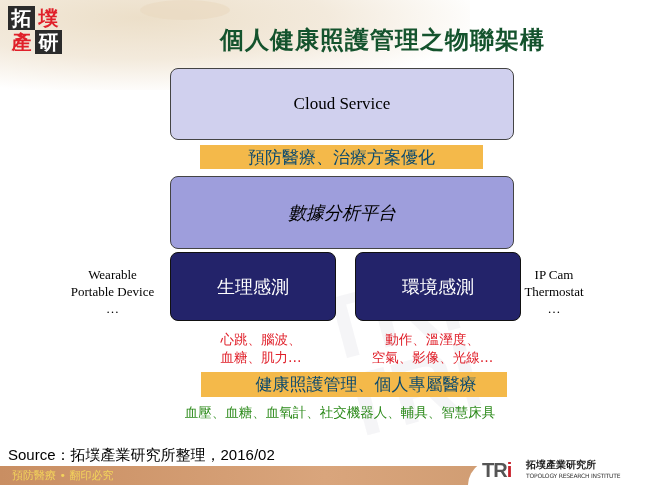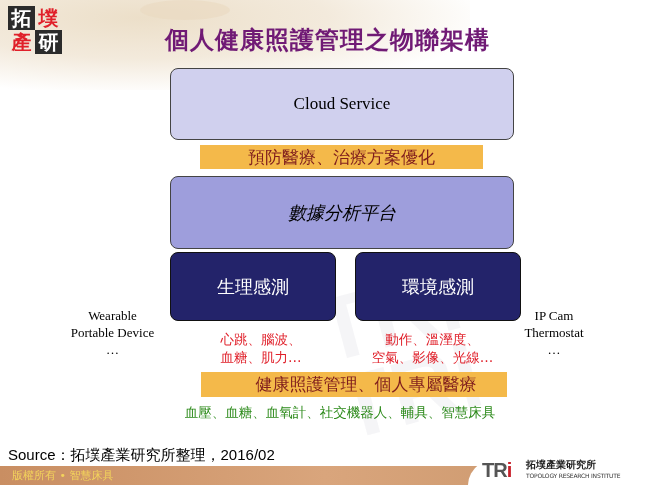--- a/index.html
+++ b/index.html
@@ -18,45 +18,45 @@
     }
     .logo {
       position: absolute; left: 8px; top: 6px; width: 54px; height: 48px;
       display: grid; grid-template-columns: 27px 27px; grid-template-rows: 24px 24px;
       font-family: "DejaVu Serif", serif; font-weight: bold; font-size: 20px; line-height: 24px;
     }
     .logo span { display: flex; align-items: center; justify-content: center; }
     .logo .dk { background: #2b2b2b; color: #fff; }
     .logo .rd { color: #e0202a; }
     .title {
-      position: absolute; left: 165px; top: 24px; width: 380px; text-align: left;
-      font-family: "DejaVu Serif", serif; font-weight: bold; font-size: 24px; color: #701a75;
+      position: absolute; left: 165px; top: 24px; width: 380px; text-align: right;
+      font-family: "DejaVu Serif", serif; font-weight: bold; font-size: 24px; color: #14532d;
       letter-spacing: 1px;
     }
     .box {
       position: absolute; border: 1.5px solid #444; border-radius: 8px;
       display: flex; align-items: center; justify-content: center; box-sizing: border-box;
     }
     .cloud { left: 170px; top: 68px; width: 344px; height: 72px; background: #d0d0ee;
       font-family: "Liberation Serif", serif; font-size: 17px; color: #000; }
     .platform { left: 170px; top: 176px; width: 344px; height: 73px; background: #9e9edc;
       font-size: 18px; color: #000; font-style: italic; }
     .sense { top: 252px; width: 166px; height: 69px; background: #23236a; color: #fff; font-size: 18px;
       border-color: #111; }
     .sense.left { left: 170px; }
     .sense.right { left: 355px; }
     .band {
-      position: absolute; background: #f4b94a; color: #7f1d1d; text-align: center;
+      position: absolute; background: #f4b94a; color: #0c4a6e; text-align: center;
       font-size: 17px;
     }
     .band1 { left: 200px; top: 145px; width: 283px; height: 24px; line-height: 24px; }
     .band2 { left: 201px; top: 372px; width: 282px; height: 25px; line-height: 25px; padding-left: 24px; }
     .side {
       position: absolute; text-align: center; font-family: "Liberation Serif", serif;
-      font-size: 13px; line-height: 17px; color: #000; margin-top: 41px;
+      font-size: 13px; line-height: 17px; color: #000;
     }
     .side.left { left: 55px; top: 266px; width: 115px; }
     .side.right { left: 514px; top: 266px; width: 80px; }
     .red {
       position: absolute; color: #e0202a; font-size: 13.5px; line-height: 18px;
     }
     .red.left { left: 206px; top: 330px; width: 110px; text-align: center; }
     .red.right { left: 360px; top: 330px; width: 145px; text-align: center; }
     .green {
       position: absolute; left: 120px; top: 403px; width: 440px; text-align: center;
@@ -149,20 +149,20 @@
 
 <div class="band band2">健康照護管理、個人專屬醫療</div>
 
 <div class="green">
   <div>血壓、血糖、血氧計、社交機器人、輔具、智慧床具</div>
 </div>
 
 <div class="source">Source：拓墣產業研究所整理，2016/02</div>
 
 <div class="footer">
-  <span class="footer-text">版權所有 • 智慧床具</span>
+  <span class="footer-text">預防醫療 • 翻印必究</span>
 </div>
 
 <div class="tri-wrap">
   <span class="tri-logo">TR<span class="i">i</span></span>
   <span class="tri-cn">拓墣產業研究所</span>
   <span class="tri-en">TOPOLOGY RESEARCH INSTITUTE</span>
 </div>
 
 </body></html>

